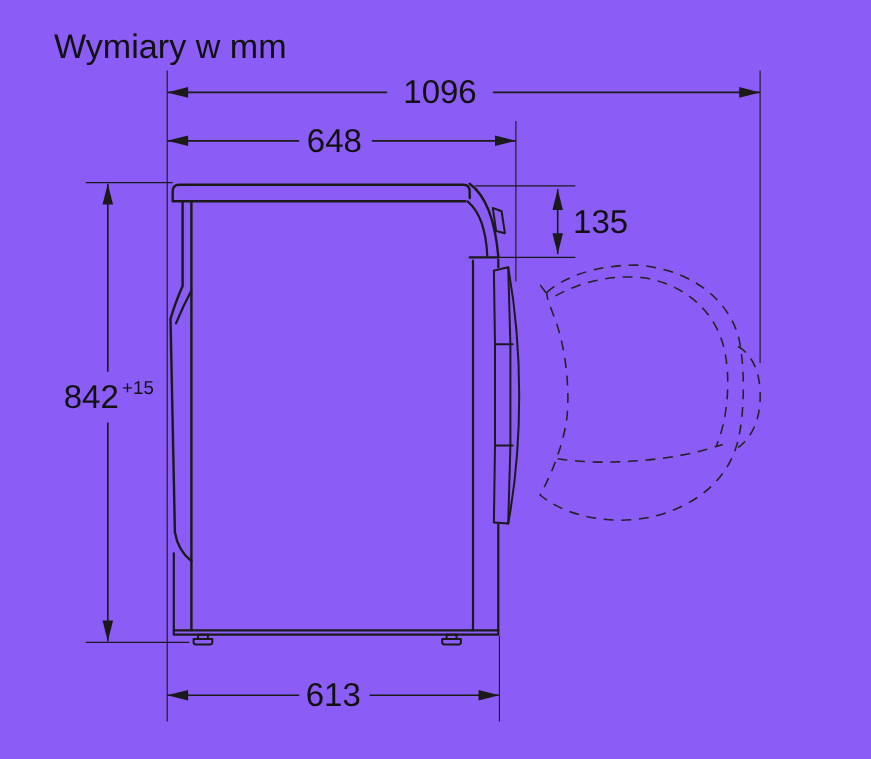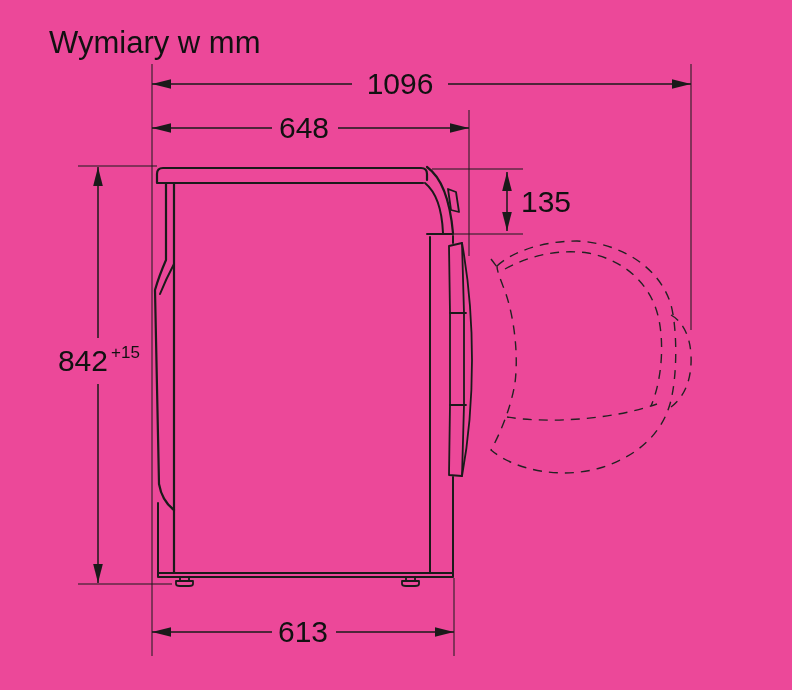--- a/index.html
+++ b/index.html
@@ -5,21 +5,21 @@
   html, body {
     margin: 0;
     padding: 0;
     background: #ffffff;
     font-family: "Liberation Sans", sans-serif;
   }
   .canvas {
     position: relative;
     width: 792px;
     height: 690px;
-    background: #ec4899;
+    background: #8b5cf6;
     overflow: hidden;
     text-decoration: underline;
   }
   svg { display: block; }
   .dim-text {
     font-family: "Liberation Sans", sans-serif;
     fill: #111111;
   }
 </style>
 </head>

